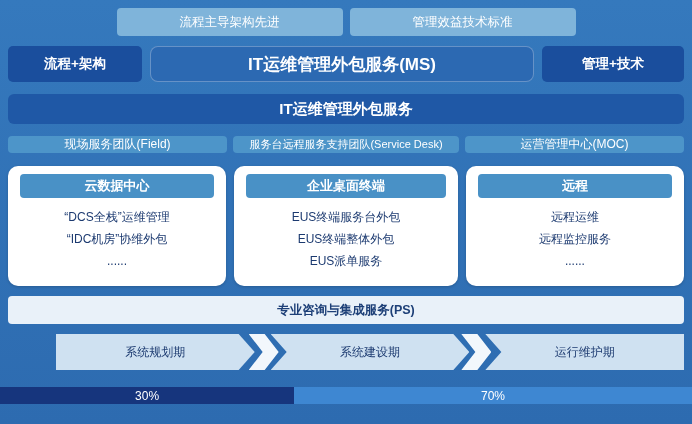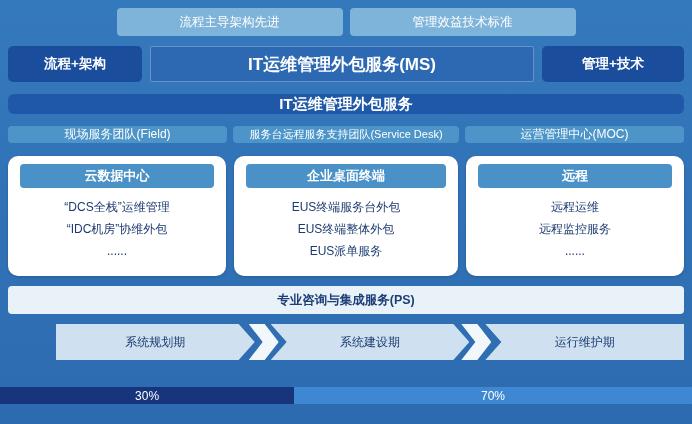--- a/index.html
+++ b/index.html
@@ -26,27 +26,27 @@
   
   .header-row{height:36px;gap:8px;margin-bottom:12px;flex:none;}
   .btn-dark{
     background:#1a4e9d;color:#fff;border-radius:5px;font-weight:bold;font-size:13.5px;
     display:flex;align-items:center;justify-content:center;
   }
   .btn-left{width:134px;}
   .btn-right{width:142px;}
   .btn-center{
     flex:1;background:#2c69b2;border:1px solid rgba(255,255,255,.28);box-sizing:border-box;
-    color:#fff;border-radius:2px;font-weight:bold;font-size:17px;
+    color:#fff;border-radius:8px;font-weight:bold;font-size:17px;
     display:flex;align-items:center;justify-content:center;
   }
 
   
   .banner{
-    height:20px;flex:none;background:#1f58a6;color:#fff;border-radius:6px;
+    height:30px;flex:none;background:#1f58a6;color:#fff;border-radius:6px;
     font-weight:bold;font-size:15px;display:flex;align-items:center;justify-content:center;
     margin-bottom:12px;
   }
 
   
   .teams-row{height:17px;gap:6px;margin-bottom:13px;flex:none;}
   .team{
     flex:1;background:#4d95c9;color:#fff;border-radius:4px;
     display:flex;align-items:center;justify-content:center;font-size:12px;white-space:nowrap;
   }

